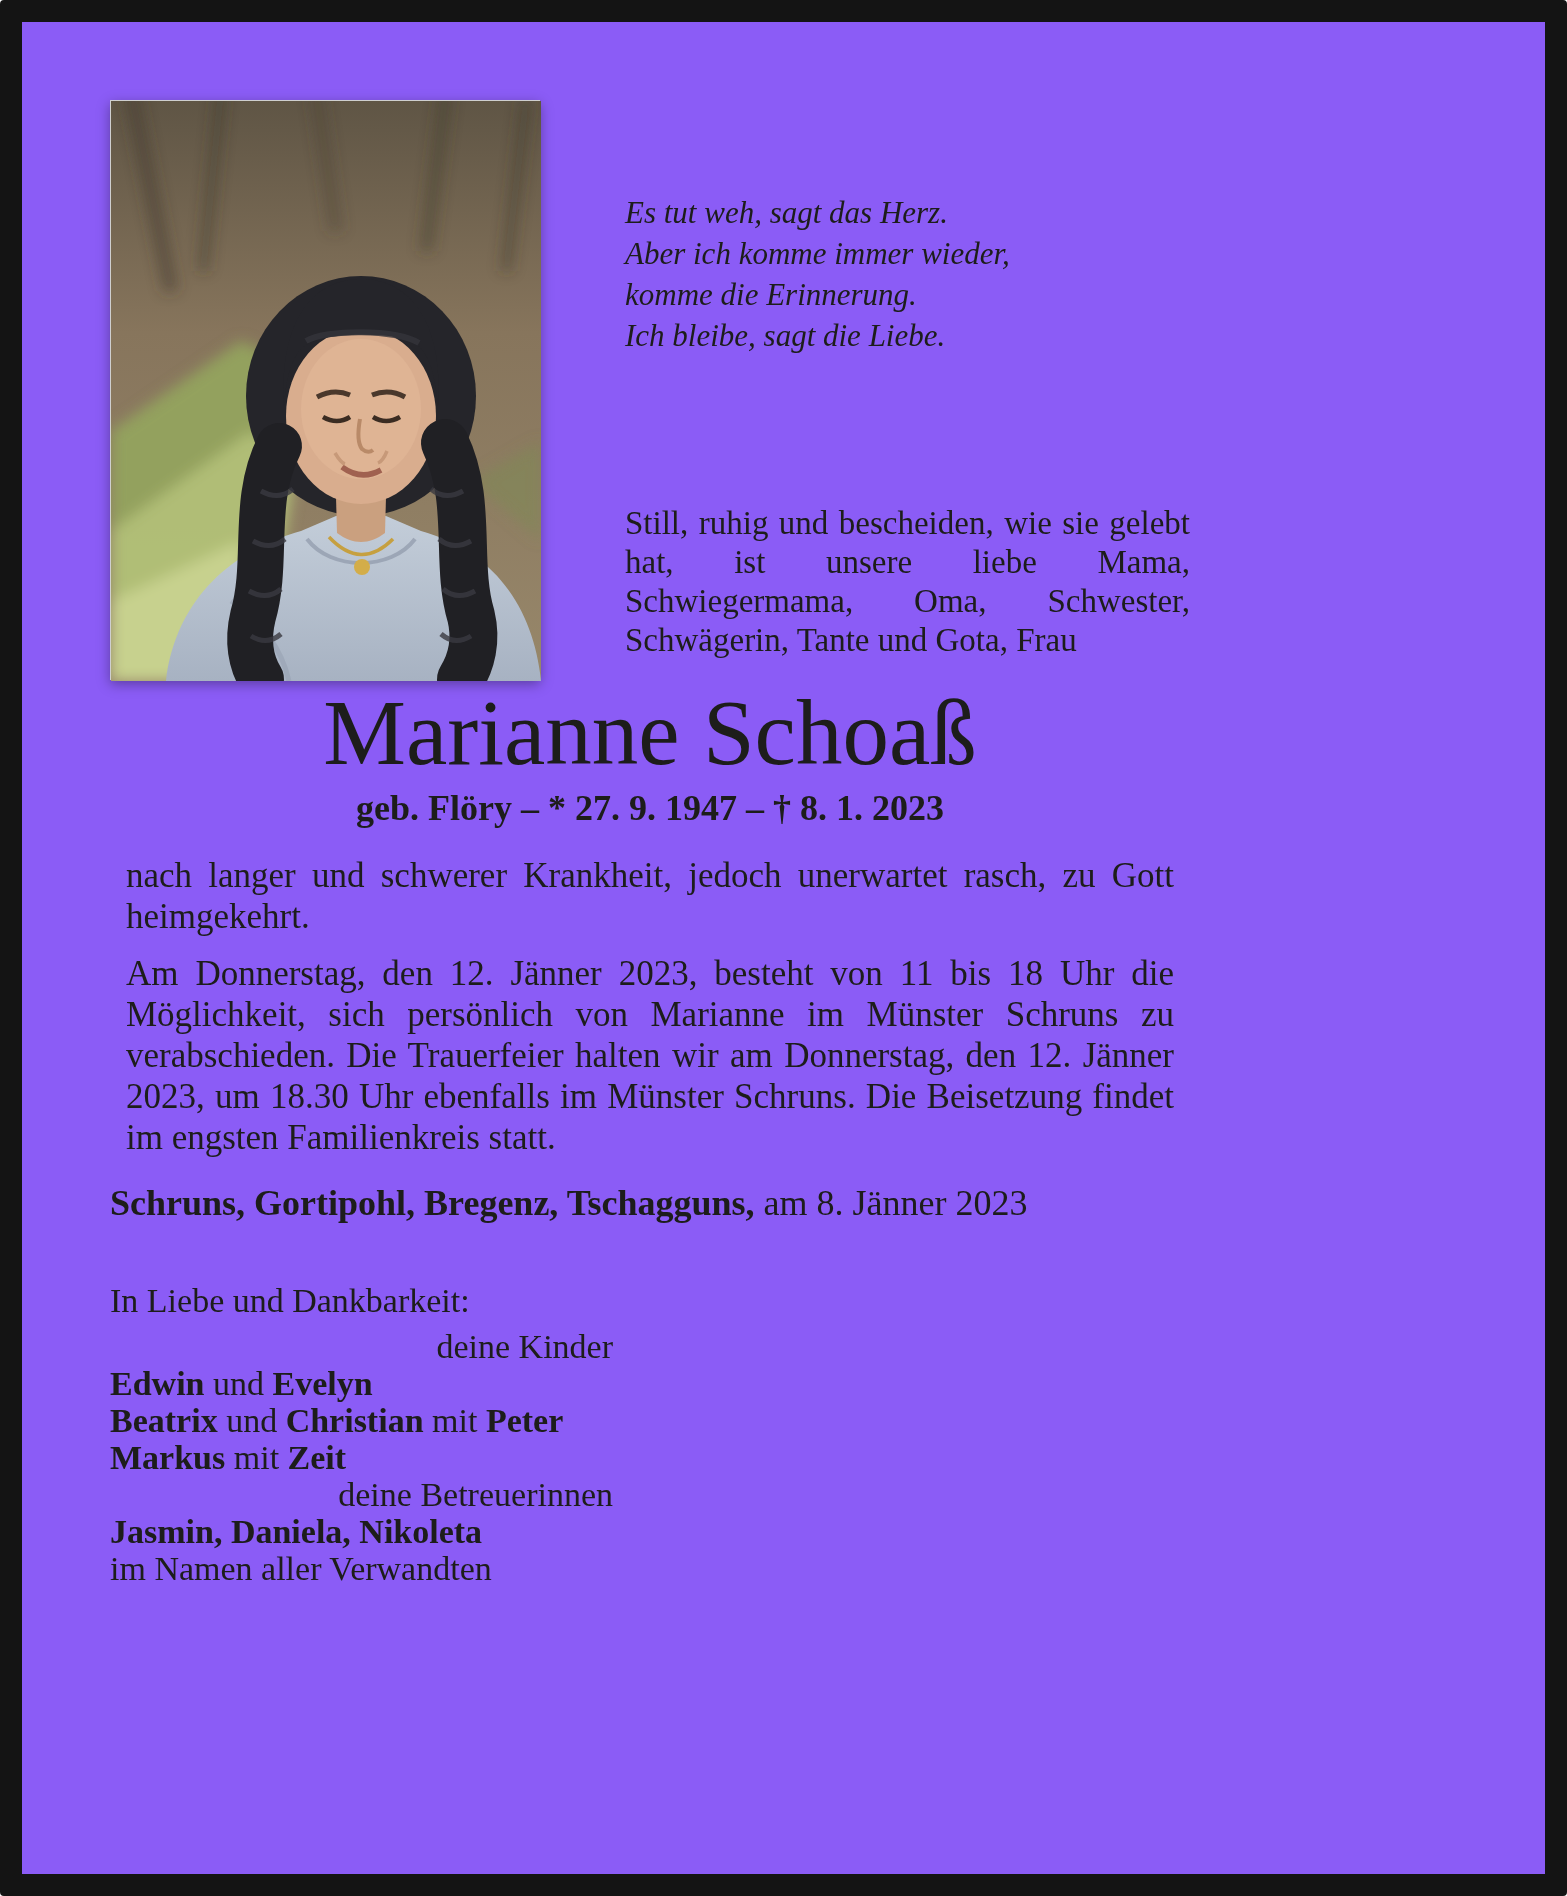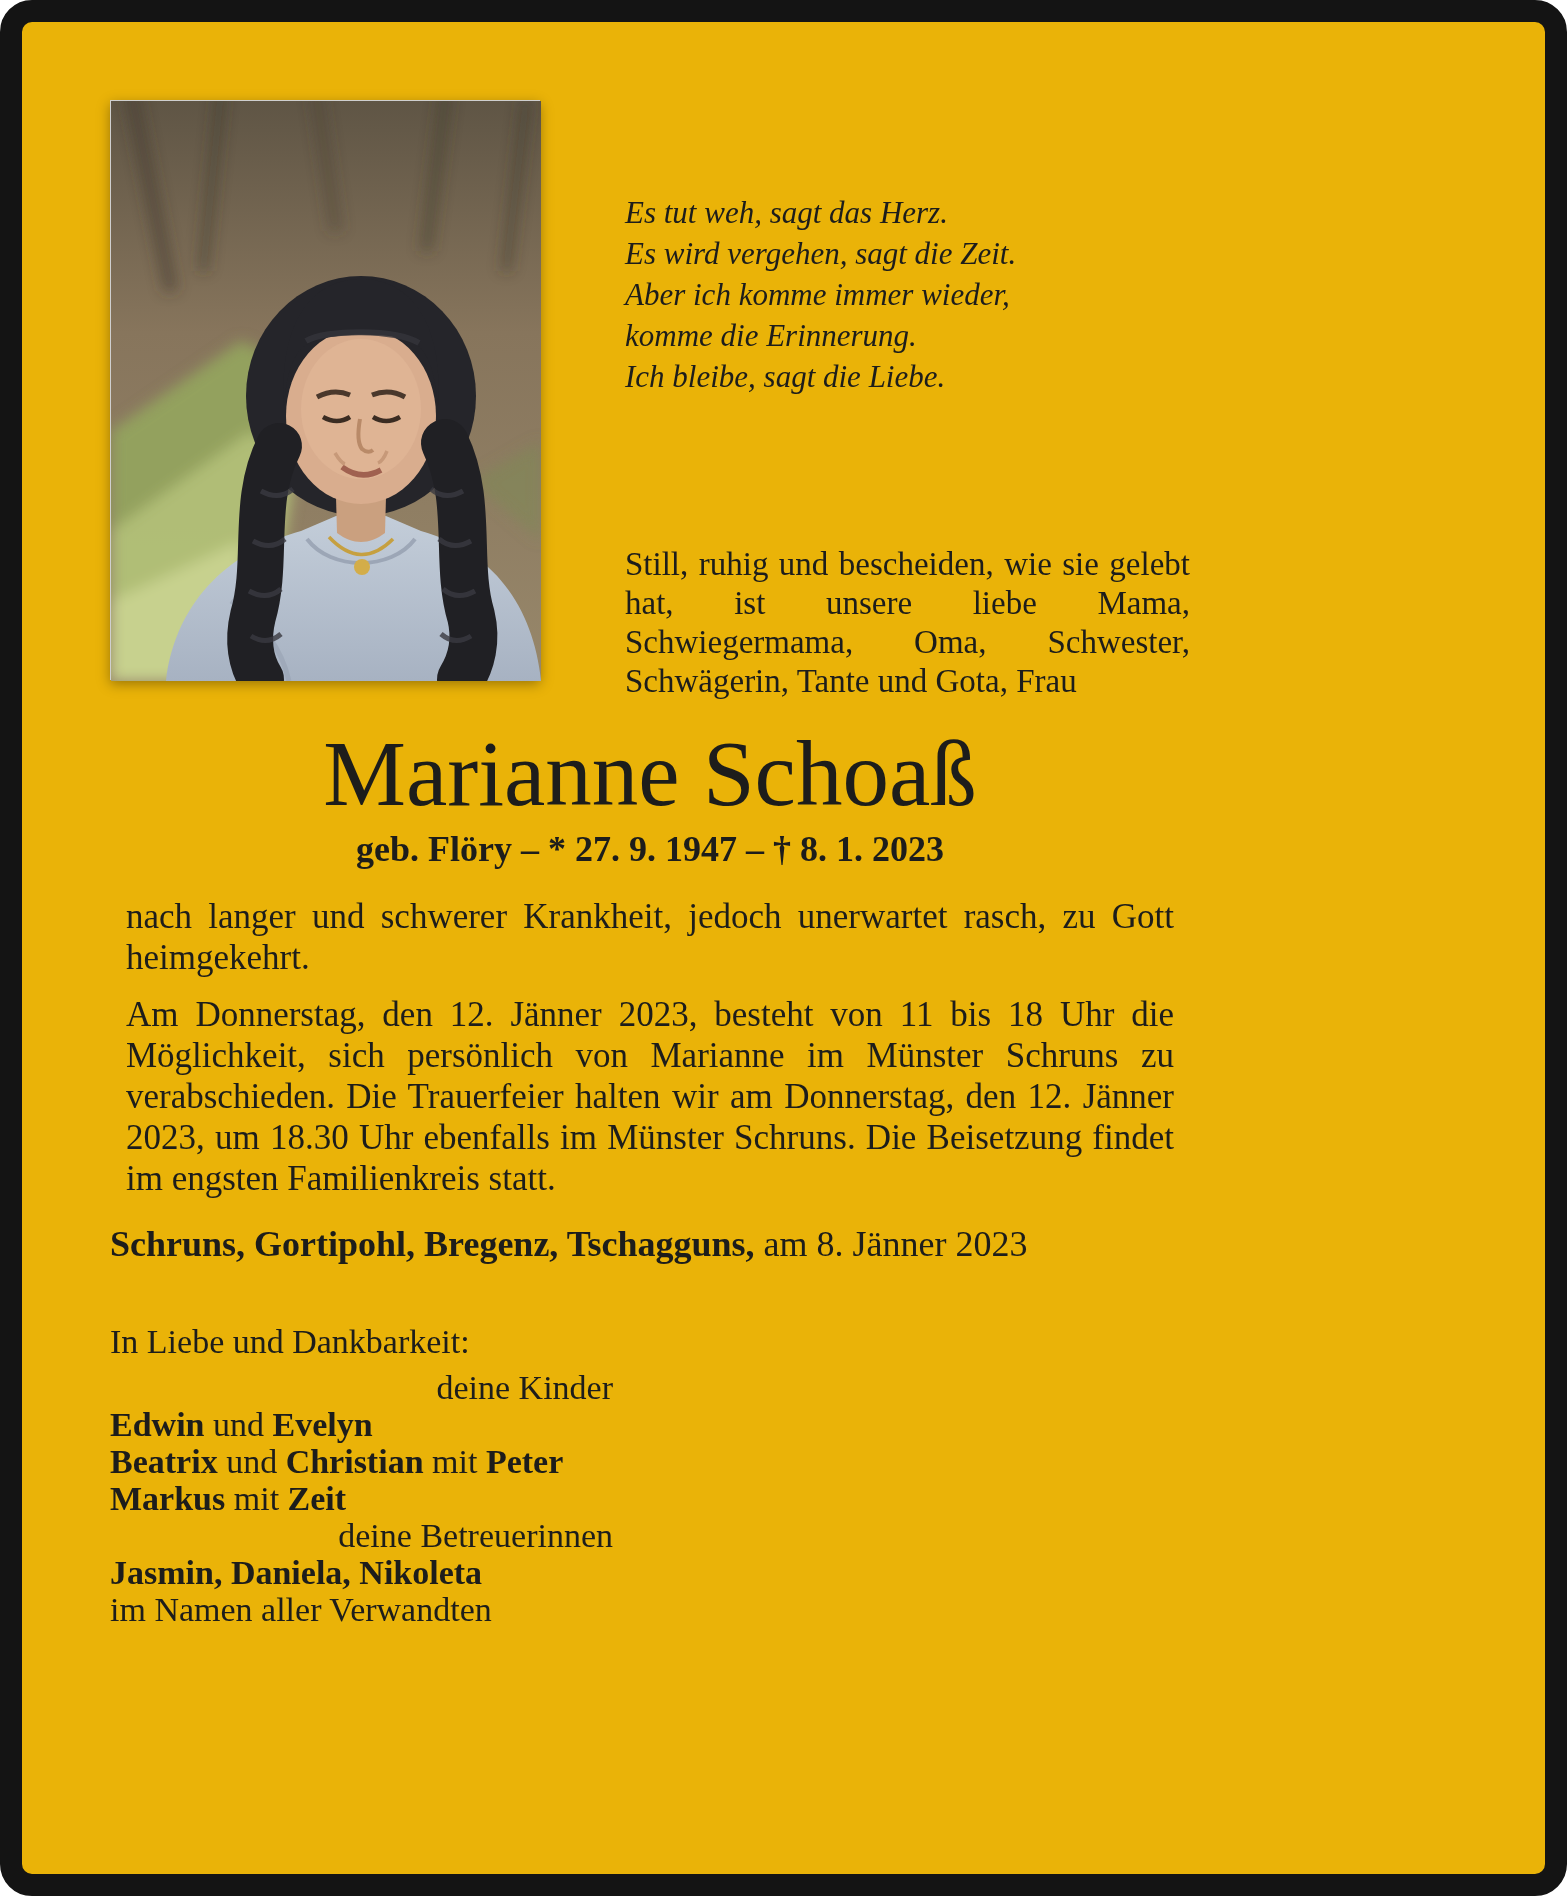--- a/index.html
+++ b/index.html
@@ -5,23 +5,23 @@
   * { box-sizing: border-box; }
   html, body { margin: 0; padding: 0; }
   body {
     width: 1567px; height: 1896px;
     background: #ffffff;
     font-family: "Liberation Serif", "DejaVu Serif", serif;
     color: #1d1d1b;
   }
   .page {
     position: absolute; inset: 0;
-    background: #eab308;
+    background: #8b5cf6;
     border: 22px solid #141414;
-    border-radius: 32px;
+    border-radius: 4px;
     overflow: hidden;
   }
   .content {
     position: relative;
     margin: 78px 0 0 88px;
     width: 1080px;
   }
   .photo {
     position: absolute; left: 0; top: 0;
     width: 430px; height: 580px;
@@ -145,21 +145,20 @@
           <path d="M352,390 q-18,10 -32,-2 M360,440 q-18,10 -32,-2 M364,490 q-18,10 -32,-2 M360,535 q-16,10 -30,-2"></path>
         </g>
       </svg>
     </div>
 
     <div class="right-col">
       <div class="poem">
 
           <div class="poem-line">Es tut weh, sagt das Herz.</div>
 
-          <div class="poem-line">Es wird vergehen, sagt die Zeit.</div>
 
           <div class="poem-line">Aber ich komme immer wieder,</div>
 
           <div class="poem-line">komme die Erinnerung.</div>
 
           <div class="poem-line">Ich bleibe, sagt die Liebe.</div>
         </div>
       <p class="intro">Still, ruhig und bescheiden, wie sie gelebt hat, ist unsere liebe Mama, Schwiegermama, Oma, Schwester, Schwägerin, Tante und Gota, Frau</p>
     </div>
 

